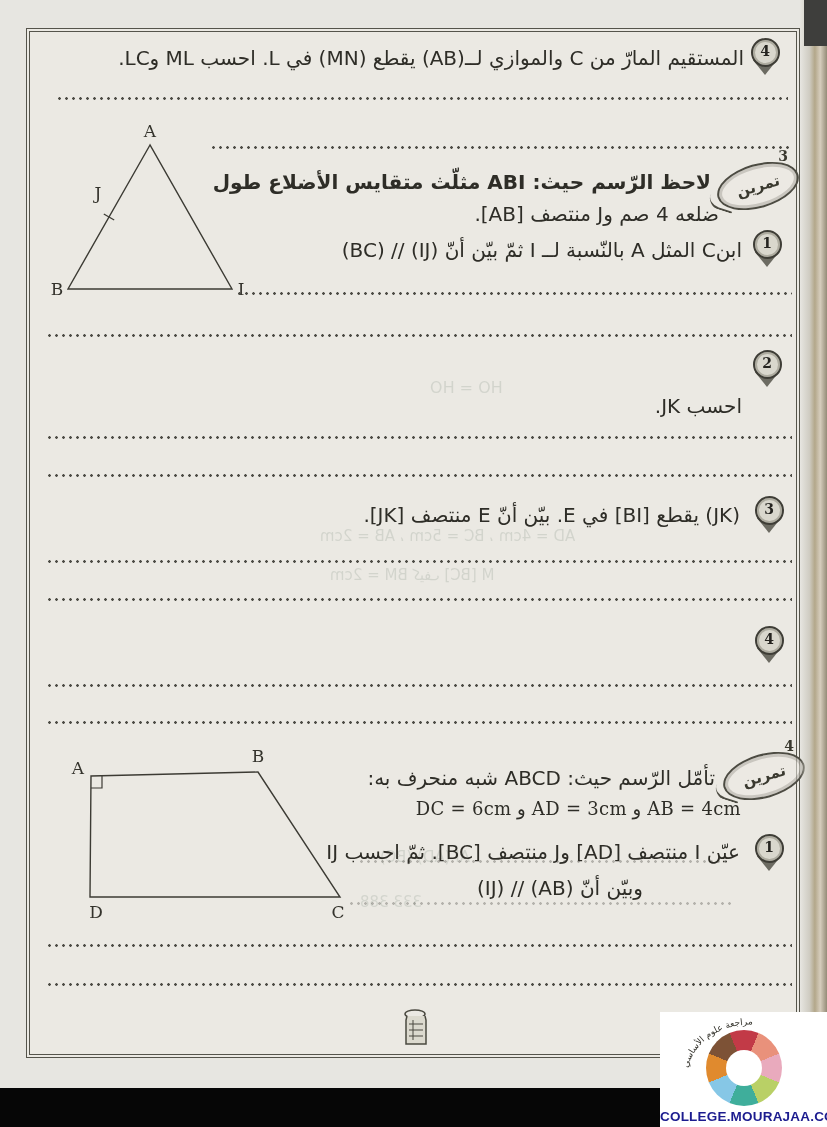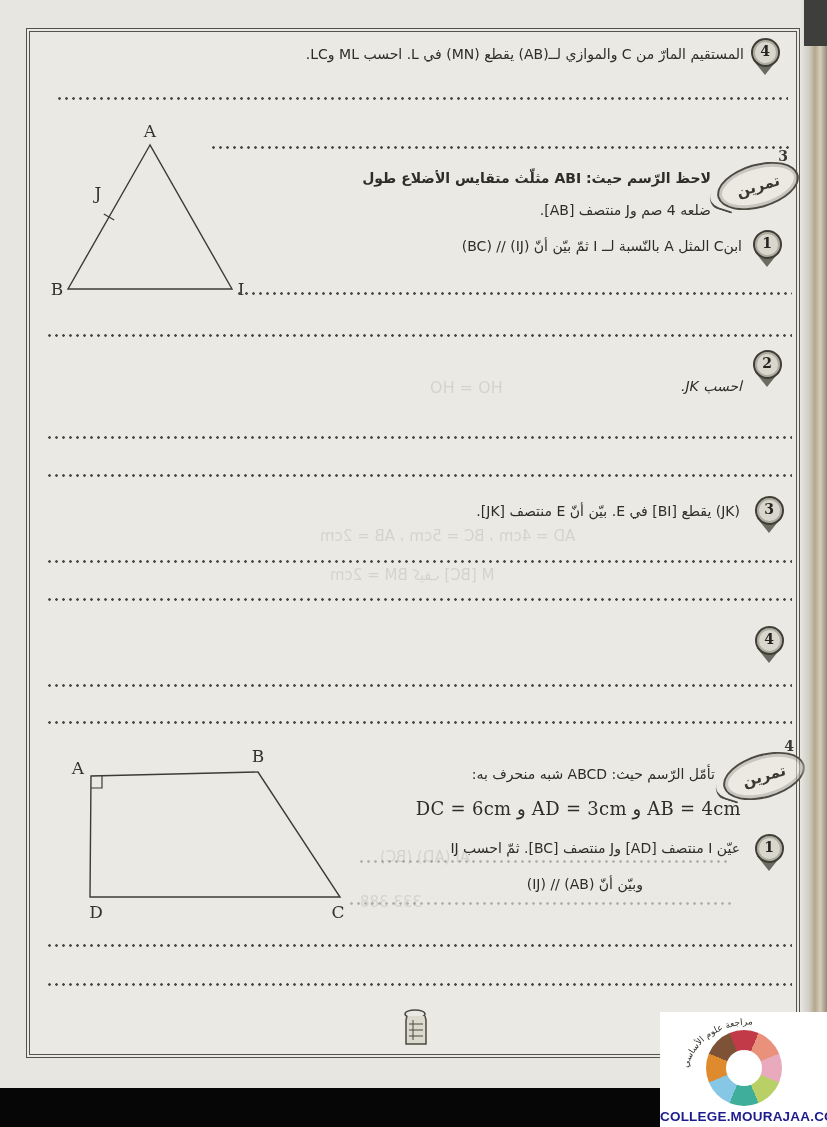--- a/index.html
+++ b/index.html
@@ -1,20 +1,20 @@
 <!DOCTYPE html>
 <html lang="ar"><head>
 <meta charset="utf-8">
 <style>
   html,body{margin:0;padding:0;background:#d8d7d2;}
   .page{position:relative;width:827px;height:1127px;background:#e7e6e1;overflow:hidden;
         font-family:"DejaVu Sans",sans-serif;color:#2c2b26;}
   .frame{position:absolute;left:26px;top:28px;width:766px;height:1022px;
          border:4px double #55544b;background:#ebe9e3;}
-  .tline{position:absolute;direction:rtl;text-align:right;font-size:14px;line-height:1.45;
+  .tline{position:absolute;direction:rtl;text-align:right;font-size:20px;line-height:1.45;
          white-space:nowrap;color:#2e2d27;}
   .dims{font-family:"DejaVu Serif",serif;font-size:18px;letter-spacing:.3px;}
   .dots{position:absolute;height:3px;background-image:radial-gradient(circle at 1.5px 1.5px,#4d4c45 1px,rgba(0,0,0,0) 1.6px);
         background-size:7px 3px;background-repeat:repeat-x;}
   .dots.faint{opacity:.35;}
   
   .numicon{position:absolute;width:34px;text-align:center;}
   .numicon .circ{width:25px;height:25px;border-radius:50%;border:2px solid #3e3d36;background:#d9d7cd;
                  margin:0 auto;font:bold 14px/23px "DejaVu Serif",serif;color:#252420;
                  box-shadow:inset 0 0 0 2px #aeaca0;position:relative;z-index:2;}
@@ -79,35 +79,35 @@
   </svg>
 
   <div class="stamp" style="left:712px;top:152px;">
     <div class="n">3</div>
     <div class="oval">
         <span>تمرين</span>
       </div>
     <div class="tail"></div>
   </div>
   <div class="tline" style="right:116px;top:168px;font-weight:bold;">لاحظ الرّسم حيث: ABI مثلّث متقايس الأضلاع طول</div>
-  <div class="tline" style="right:116px;top:200px;">ضلعه 4 صم وJ منتصف [AB].</div>
+  <div class="tline" style="right:108px;top:200px;">ضلعه 4 صم وJ منتصف [AB].</div>
 
   <div class="numicon" style="left:750px;top:230px;">
     <div class="circ">1</div>
     <div class="arr"></div>
   </div>
   <div class="tline" style="right:85px;top:236px;">ابنC المثل A بالنّسبة لــ I ثمّ بيّن أنّ (IJ) // (BC)</div>
   <div class="dots" style="left:238px;top:292px;width:554px;"></div>
   <div class="dots" style="left:48px;top:334px;width:744px;"></div>
 
   <div class="numicon" style="left:750px;top:350px;">
     <div class="circ">2</div>
     <div class="arr"></div>
   </div>
-  <div class="tline" style="right:85px;top:376px;font-style:italic;">احسب JK.</div>
+  <div class="tline" style="right:85px;top:392px;">احسب JK.</div>
   <div class="dots" style="left:48px;top:436px;width:744px;"></div>
   <div class="dots" style="left:48px;top:474px;width:744px;"></div>
 
   <div class="numicon" style="left:752px;top:496px;">
     <div class="circ">3</div>
     <div class="arr"></div>
   </div>
   <div class="tline" style="right:87px;top:501px;">(JK) يقطع [BI] في E. بيّن أنّ E منتصف [JK].</div>
   <div class="dots" style="left:48px;top:560px;width:744px;"></div>
   <div class="dots" style="left:48px;top:598px;width:744px;"></div>

